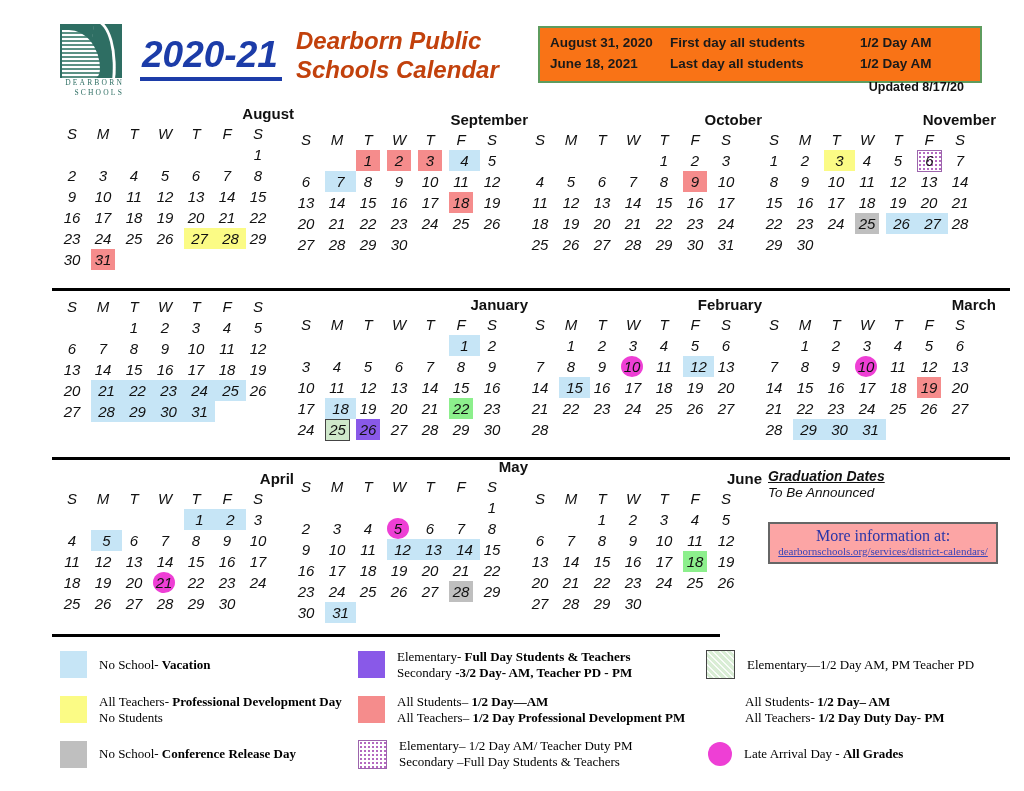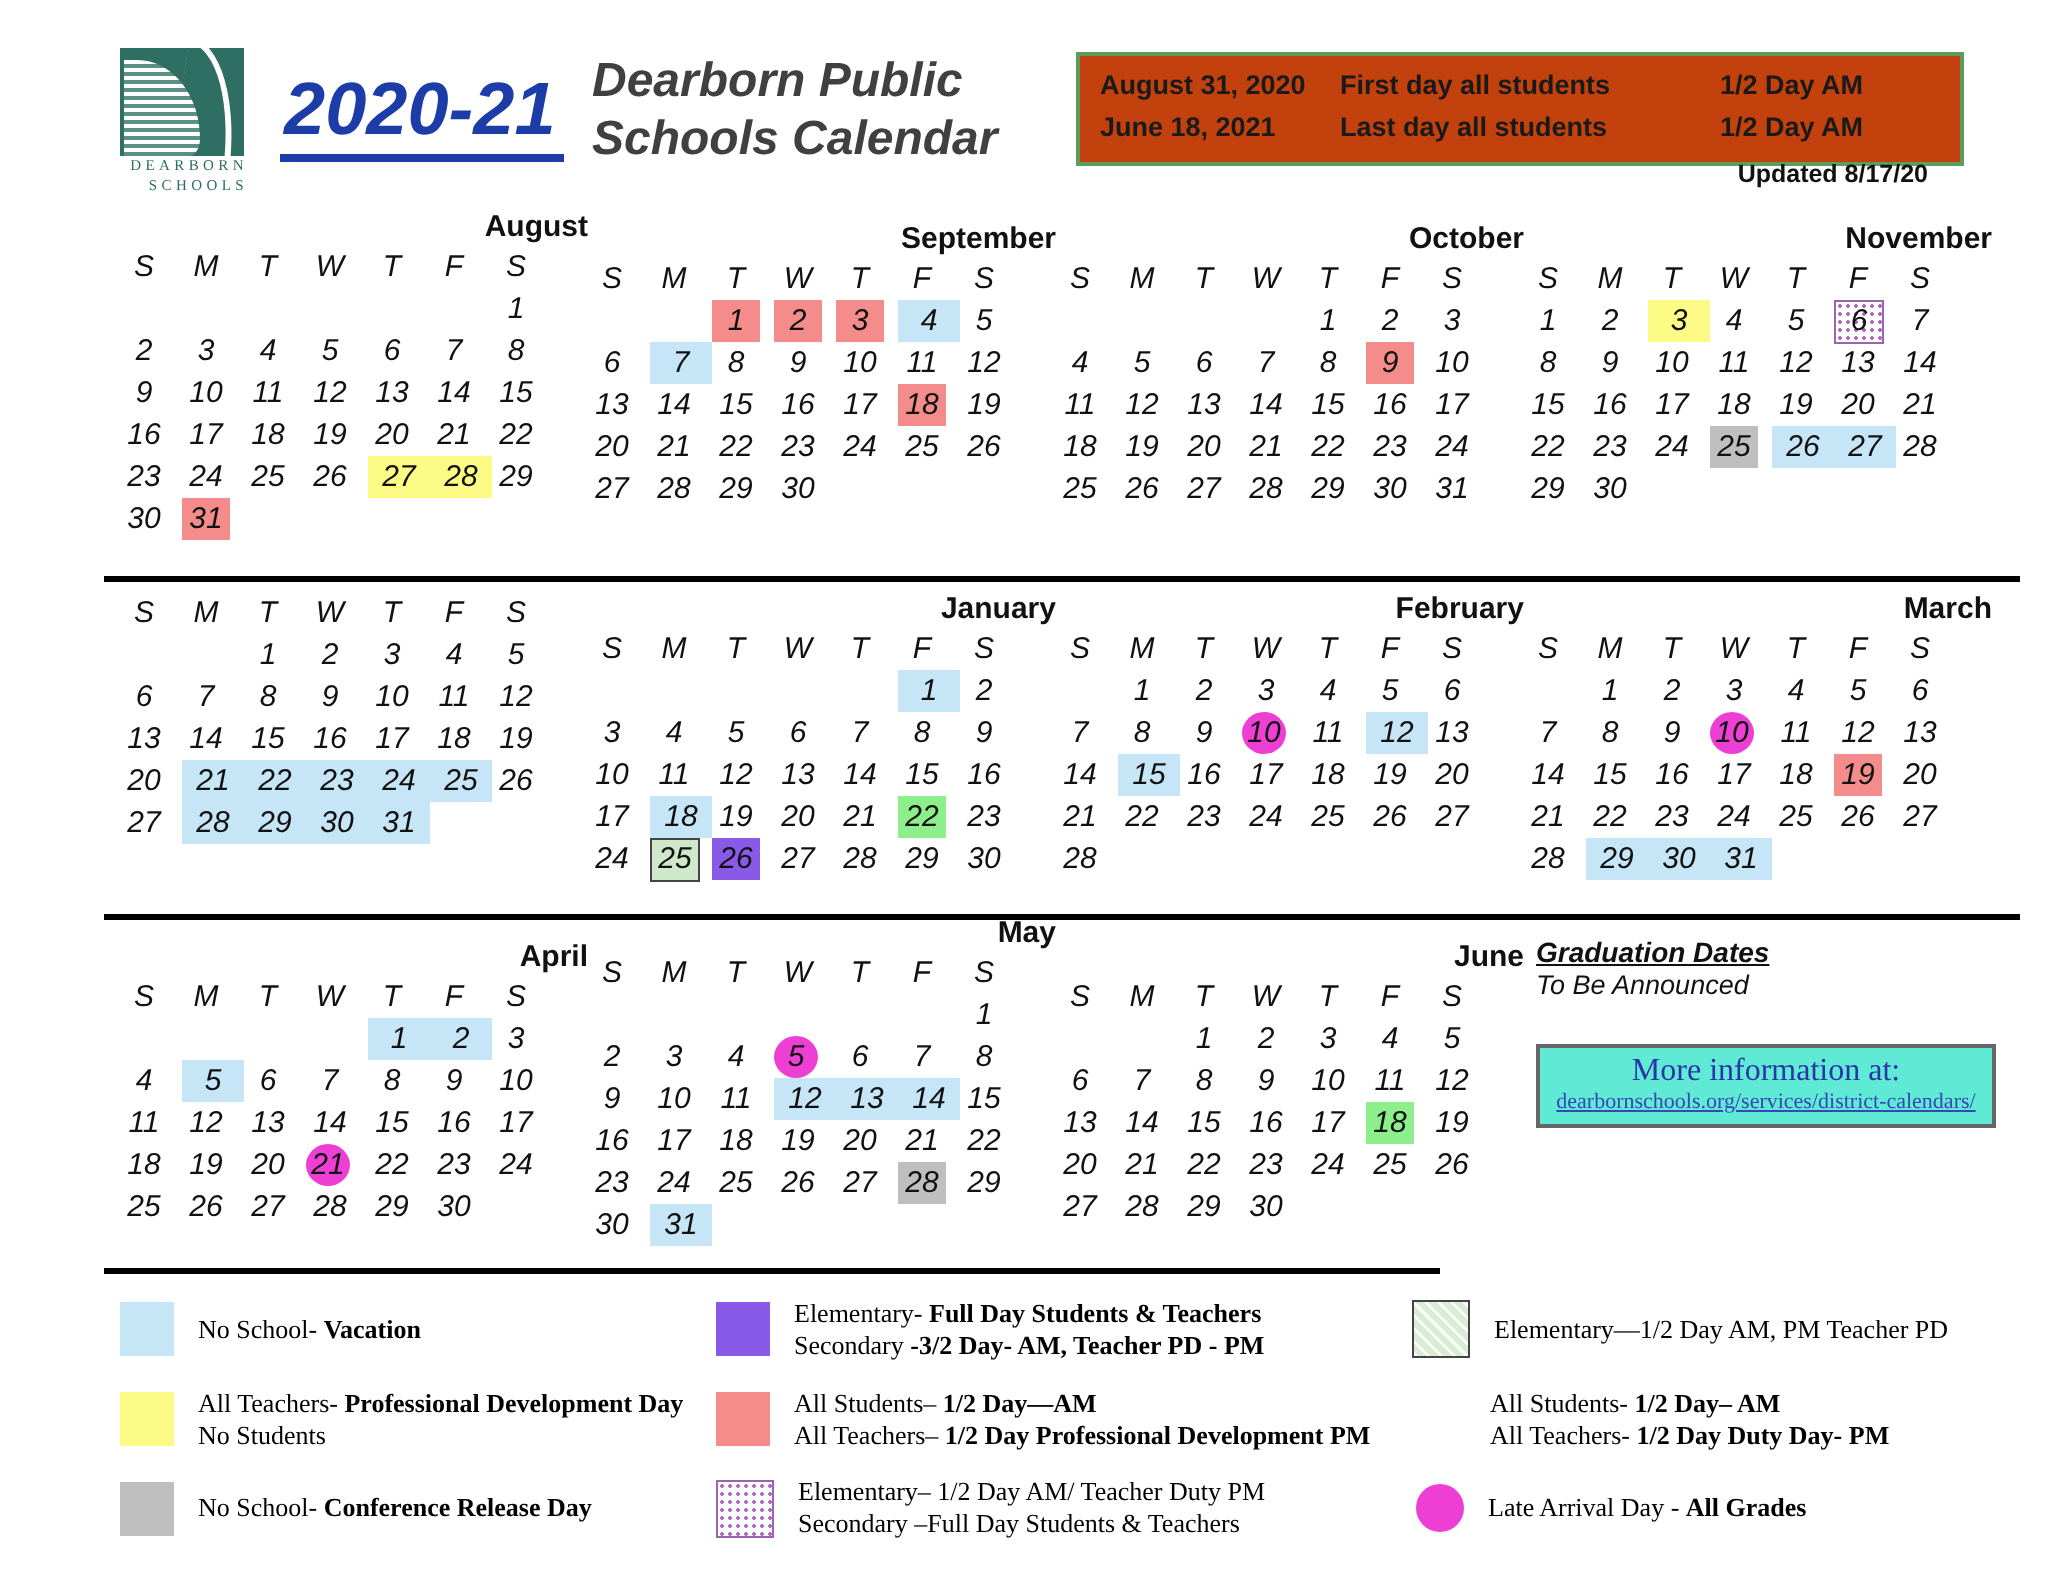--- a/index.html
+++ b/index.html
@@ -14,22 +14,22 @@
      background:repeating-linear-gradient(180deg,#fff 0 2px,#5B9184 2px 4px);
      border-radius:0 100% 18% 0 / 0 100% 22% 0;}
   .logo-edge{position:absolute;left:30px;top:-4px;width:26px;height:62px;
      border-radius:0 100% 0 0 / 0 100% 0 0;border-top:3px solid #fff;border-right:3px solid #fff;
      transform:rotate(8deg);}
   .logo-text{color:#2E6E63;font-family:"Liberation Serif",serif;font-size:7.5px;
      letter-spacing:2.2px;line-height:1.15;margin-top:1px;white-space:nowrap;}
   .year{position:absolute;left:140px;top:34px;font-size:37px;font-weight:bold;font-style:italic;
      color:#1C3CA8;border-bottom:4px solid #1C3CA8;padding:0 4px 1px 2px;}
   .main-title{position:absolute;left:296px;top:27px;font-size:24px;font-weight:bold;
-     font-style:italic;color:#404040;line-height:1.2;}
-  .info-box{position:absolute;left:538px;top:26px;width:420px;background:#c2410c;
+     font-style:italic;color:#c2410c;line-height:1.2;}
+  .info-box{position:absolute;left:538px;top:26px;width:420px;background:#f97316;
      border:2px solid #5E9C5E;padding:5px 10px 6px 10px;}
   .info-row{display:grid;grid-template-columns:120px 190px 1fr;font-weight:bold;
      font-size:13.5px;line-height:1.55;color:#1a1a1a;}
   .updated{position:absolute;right:60px;top:80px;font-weight:bold;font-size:12.5px;}
 
   
   .cal-row{display:flex;align-items:flex-start;padding-left:60px;}
   .cal-row[data-rowid="1"]{height:186px;}
   .cal-row[data-rowid="2"]{height:166px;}
   .cal-row[data-rowid="3"]{height:174px;}
@@ -56,21 +56,21 @@
   .hl-dotted{background-color:#fff;background-image:radial-gradient(#B469C0 30%,transparent 32%);
      background-size:4px 4px;border:1px solid #9C64AC;width:23px;height:20px;}
 
   .sep{height:3px;background:#000;margin-left:52px;width:958px;}
   .sep.short{width:668px;}
 
   
   .aside{width:250px;margin-top:8px;margin-left:6px;}
   .grad-title{font-weight:bold;font-style:italic;font-size:14px;text-decoration:underline;}
   .grad-sub{font-style:italic;font-size:13.5px;margin-top:1px;}
-  .more-box{margin-top:22px;background:#5eead4;border:2px solid #666;text-align:center;
+  .more-box{margin-top:22px;background:#fca5a5;border:2px solid #666;text-align:center;
      padding:3px 4px 5px 4px;width:218px;}
   .more-title{font-family:"Liberation Serif",serif;color:#2A35A8;font-size:16px;}
   .more-link{font-family:"Liberation Serif",serif;color:#3A45B8;font-size:11px;
      text-decoration:underline;cursor:pointer;}
 
   
   .legend{display:grid;grid-template-columns:298px 348px 1fr;padding:12px 0 0 60px;row-gap:13px;}
   .lg-item{display:flex;gap:12px;align-items:center;}
   .swatch{width:27px;height:27px;flex:none;}
   .swatch.sw-vacation{background:#C6E5F6;}

